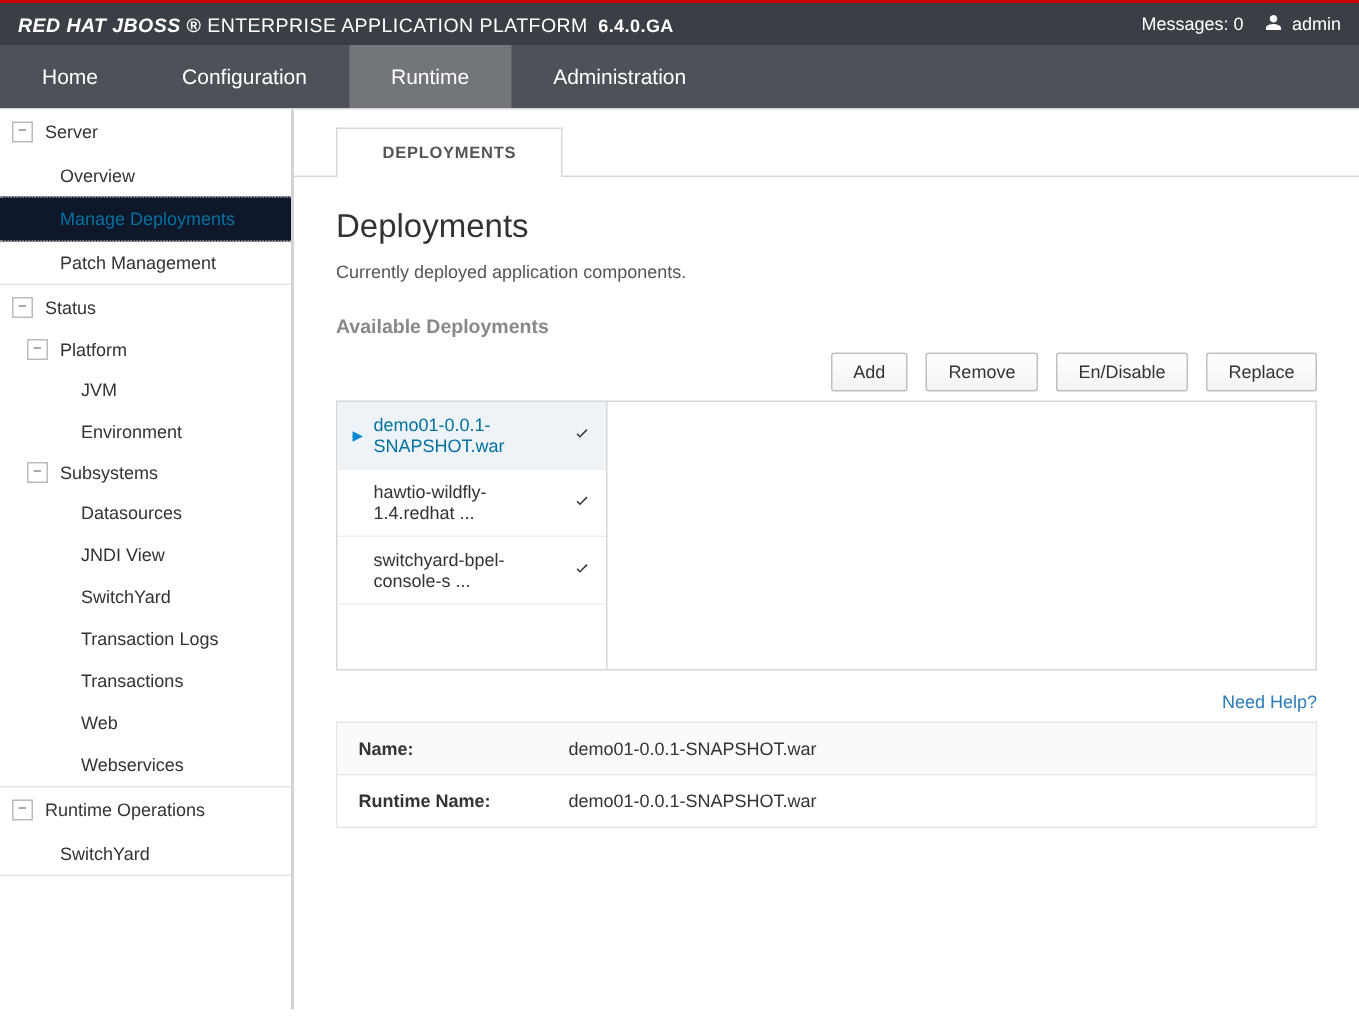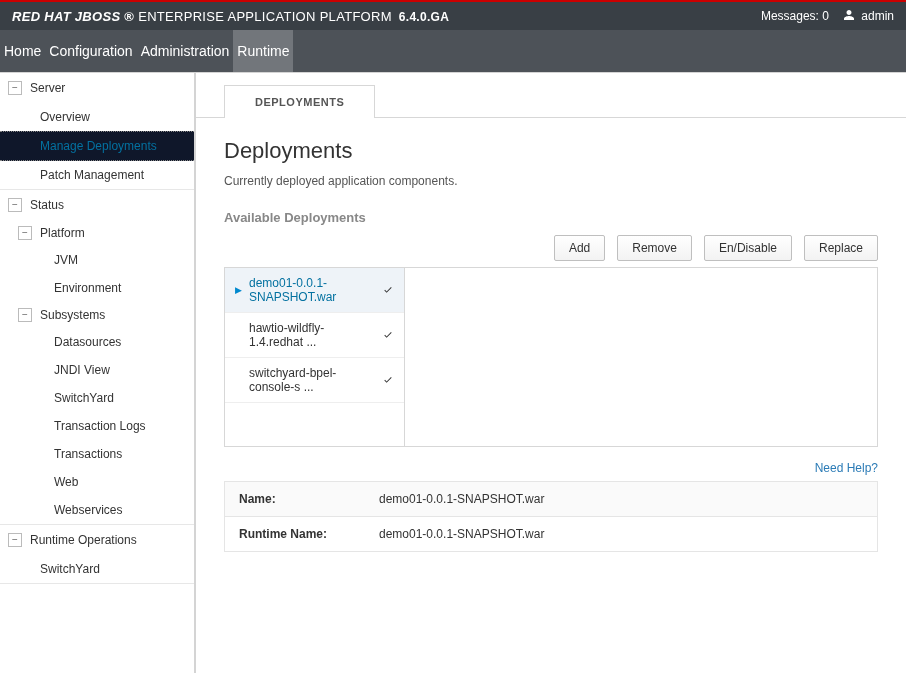--- a/index.html
+++ b/index.html
@@ -32,21 +32,21 @@
     height:42px;
     display:flex;
     align-items:stretch;
     padding:0;
   }
   .navbar .tab {
     color:#fff;
     font-size:14px;
     display:flex;
     align-items:center;
-    padding:0 4px;
+    padding:0 28px;
     text-decoration:none;
     cursor:pointer;
   }
   .navbar .tab.active { background:#72767b; }
   .page-body { display:flex; border-top:1px solid #d4d4d4; }
   .sidebar {
     width:196px;
     border-right:2px solid #d4d4d4;
     background:#fff;
     min-height:600px;
@@ -193,22 +193,22 @@
           </svg>
       </span>
       <span>admin</span>
     </a>
   </div>
 </div>
 
 <div class="navbar">
   <a class="tab">Home</a>
   <a class="tab">Configuration</a>
+  <a class="tab active">Runtime</a>
   <a class="tab">Administration</a>
-  <a class="tab active">Runtime</a>
 </div>
 
 <div class="page-body">
 
   <div class="sidebar">
     <div class="sb-section">
       <div class="sb-head">
         <span class="sb-toggle">−</span>
         <span>Server</span>
       </div>

